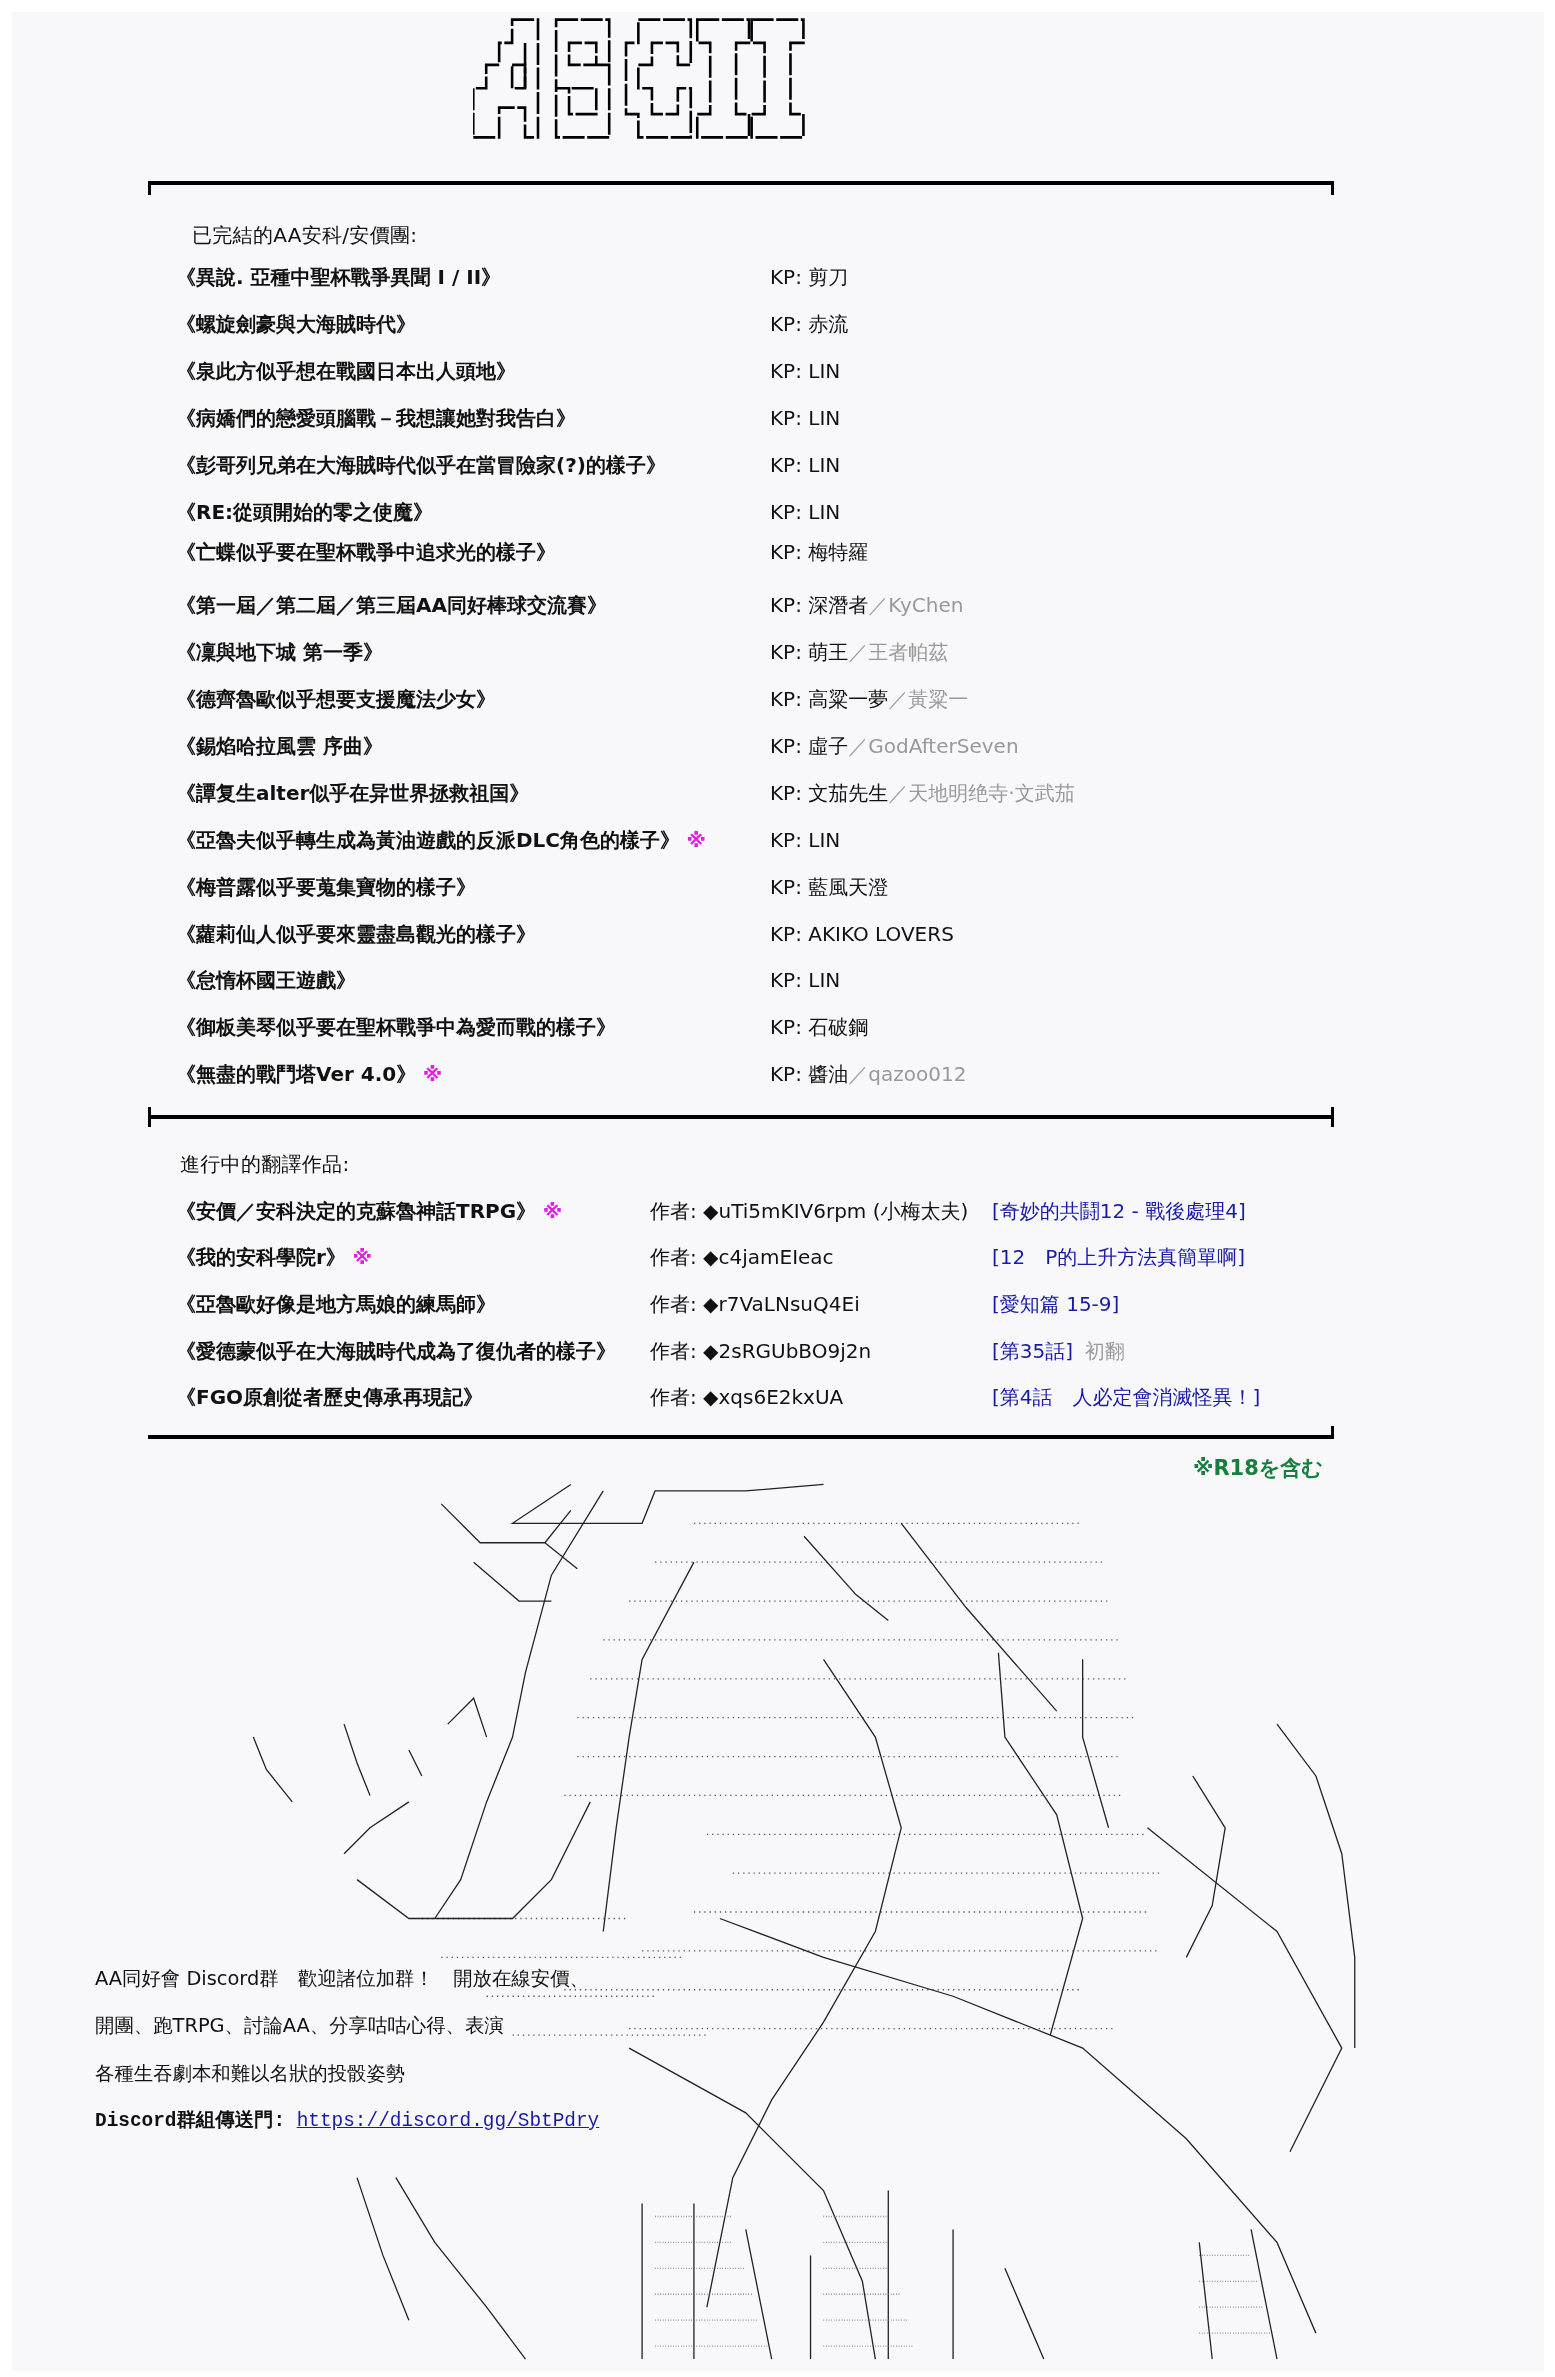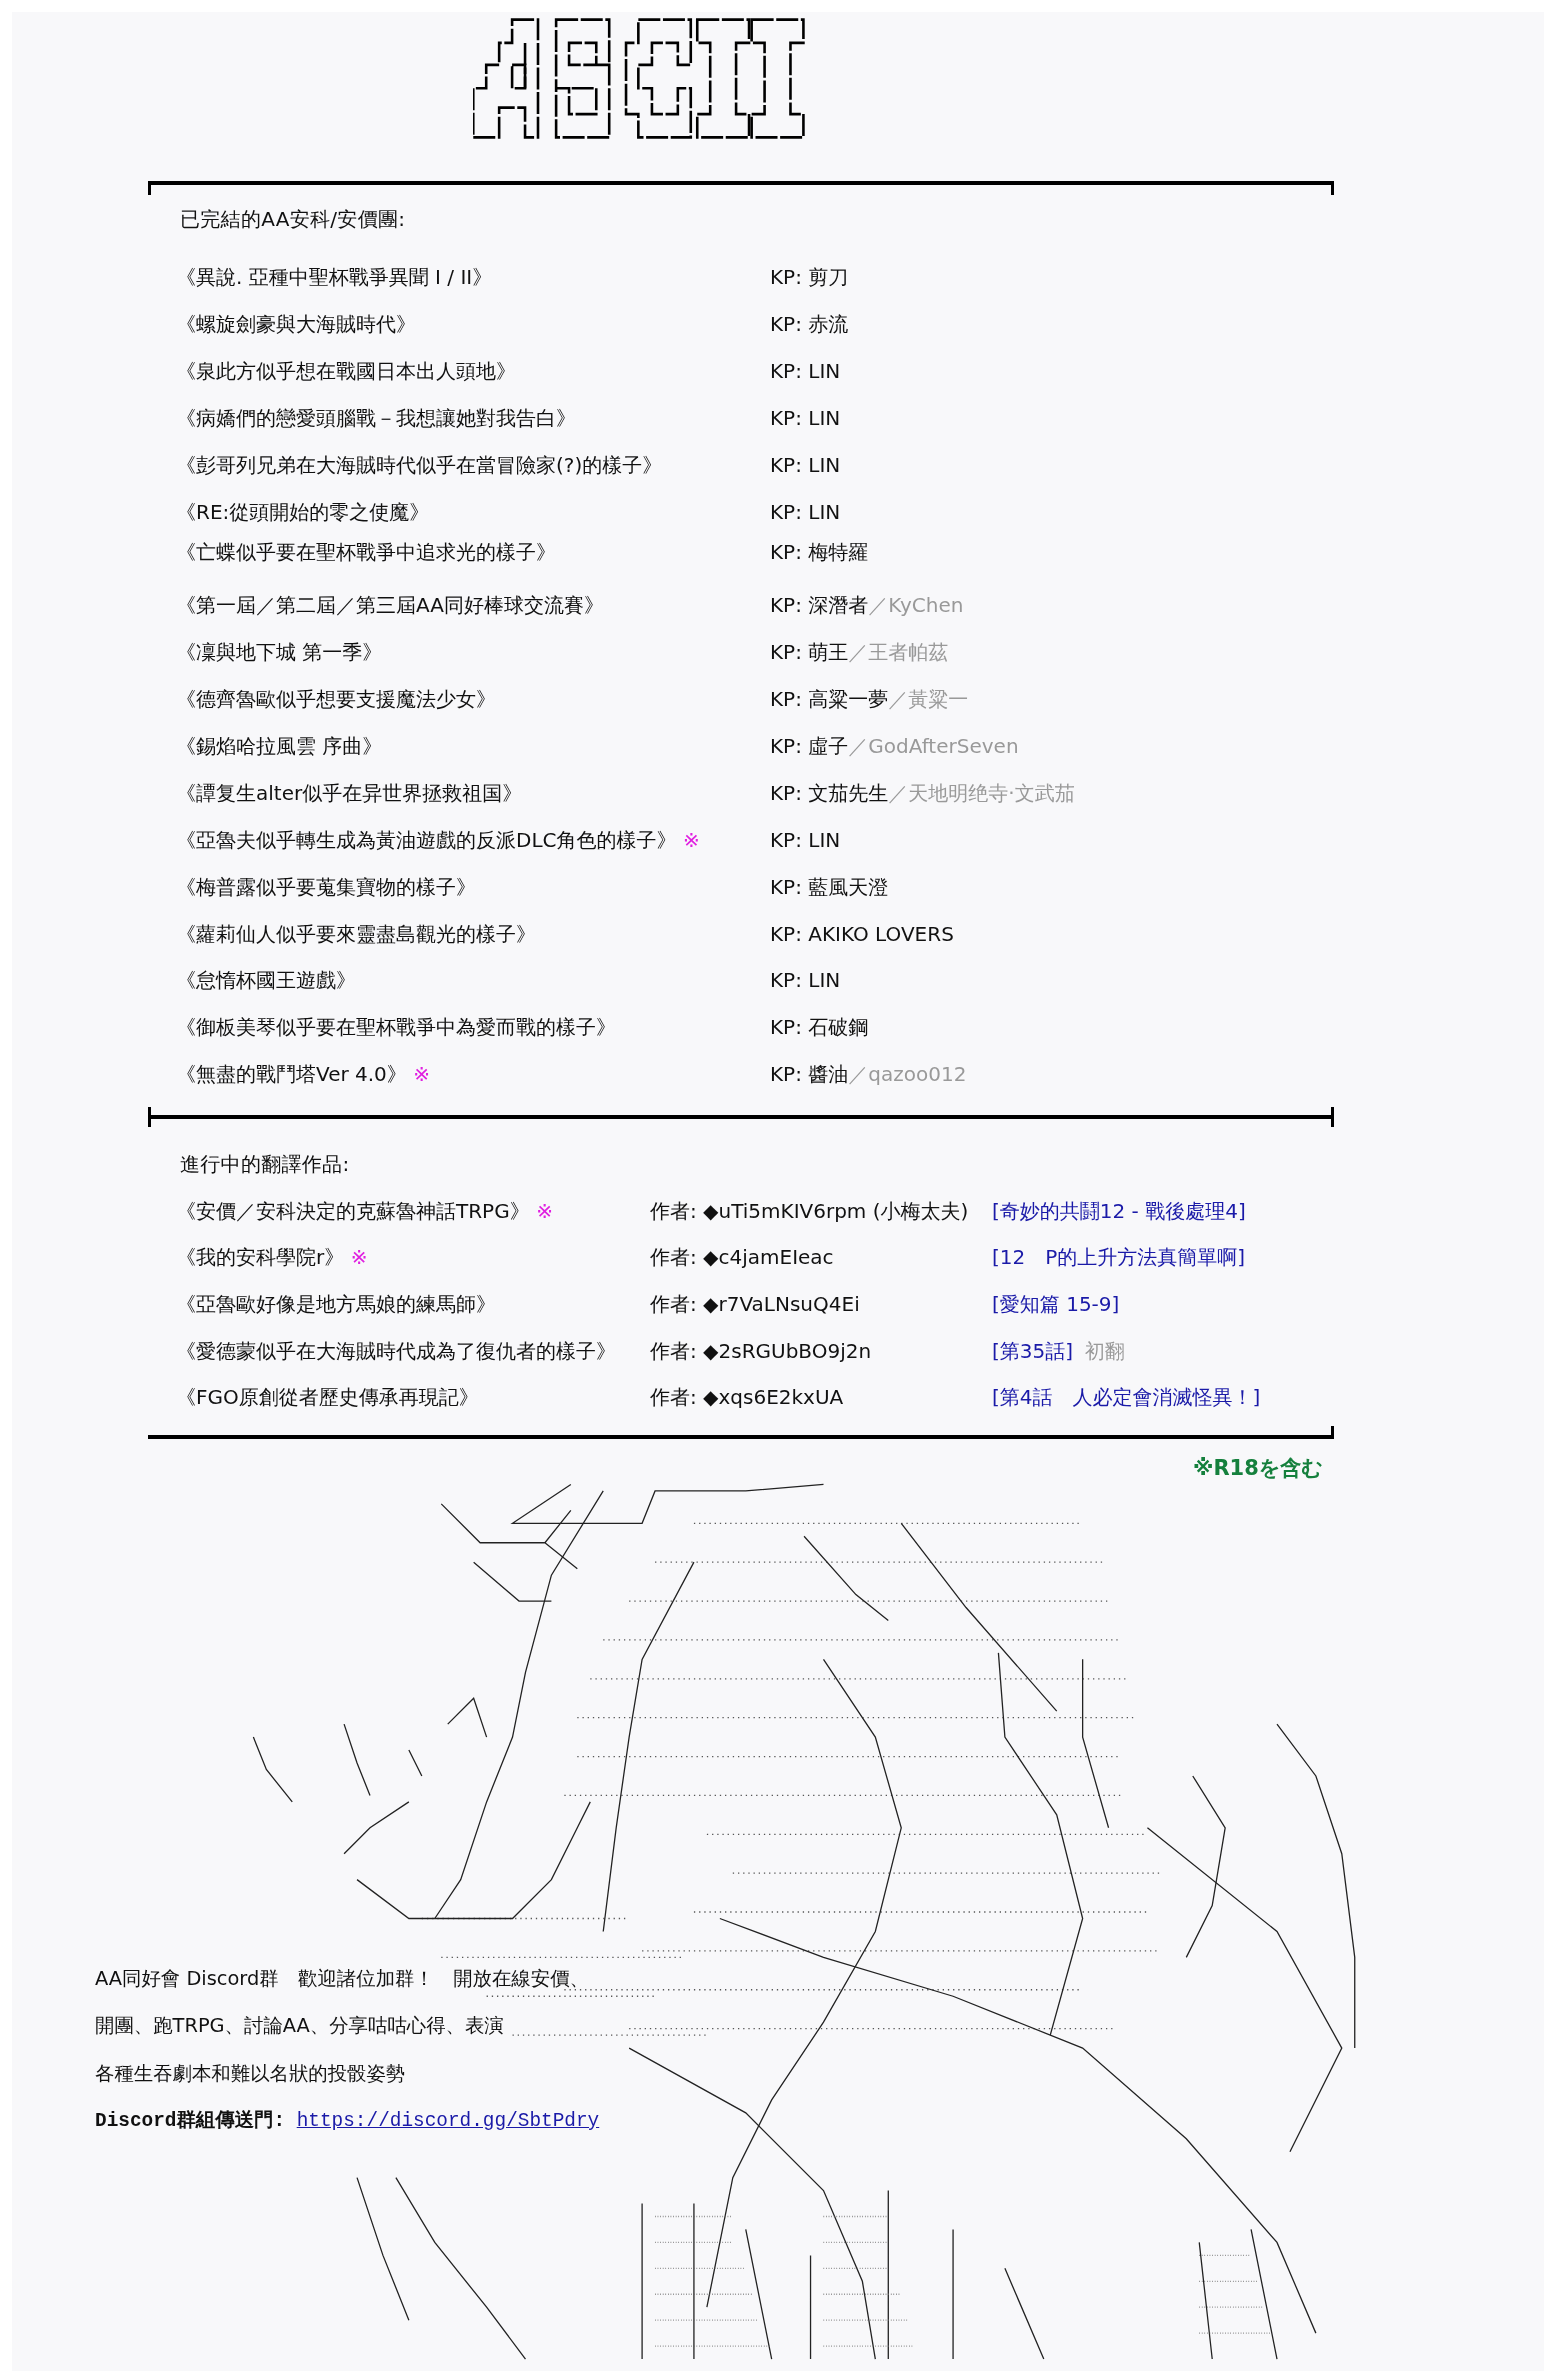--- a/index.html
+++ b/index.html
@@ -5,21 +5,21 @@
   html, body { margin:0; padding:0; background:#ffffff; }
   body { width:1556px; height:2377px; position:relative; overflow:hidden;
          font-family:"DejaVu Sans","Liberation Sans",sans-serif; color:#111; }
   .panel { position:absolute; left:11.7px; top:11.7px; width:1532px; height:2359px; background:#f8f8fa; }
   .logo { position:absolute; left:473px; top:17px; width:499px; height:123px; }
   .rule { position:absolute; left:148px; width:1186px; height:3.9px; background:#000; }
   .rule .tick { position:absolute; width:2.6px; background:#000; }
   .txt { position:absolute; font-size:20px; line-height:26px; white-space:nowrap; letter-spacing:0.3px; }
   .heading { left:180px; }
   .row { position:absolute; left:0; width:1556px; height:26px; }
-  .title { position:absolute; left:176px; font-size:20px; line-height:26px; white-space:nowrap; }
+  .title { position:absolute; left:176px; font-size:20px; line-height:26px; white-space:nowrap;font-weight:bold; }
   .kp { position:absolute; left:770px; font-size:20px; line-height:26px; white-space:nowrap; }
   .sub { color:#999; }
   .mark { color:#e020e0; margin-left:6.5px; }
   .author { position:absolute; left:650px; font-size:20px; line-height:26px; white-space:nowrap; }
   .chapter { position:absolute; left:992px; font-size:20px; line-height:26px; white-space:nowrap; color:#1a1aa8; }
   .note { color:#999; margin-left:11.7px; }
   .r18 { position:absolute; left:1193px; top:1454px; font-size:21px; color:#15803d; font-weight:bold; white-space:nowrap; }
   .discord { position:absolute; left:95px; font-size:19.4px; line-height:26px; white-space:nowrap; }
   .discord a { color:#1a1aa8; text-decoration:underline; }
   .art { position:absolute; left:240px; top:1465px; width:1167px; height:907px; }
@@ -42,21 +42,21 @@
   <path d="M346 4 H426 V40 H406 V150 H426 V186 H346 V150 H366 V40 H346 Z"></path>
 
   <path d="M428 4 H508 V40 H488 V150 H508 V186 H428 V150 H448 V40 H428 Z" transform="translate(2 0)"></path>
 </svg>
 
 <div class="rule" style="top:181px;">
   <div class="tick" style="left:0; top:0; height:14.3px;"></div>
   <div class="tick" style="right:0; top:0; height:14.3px;"></div>
 </div>
 
-<div class="txt heading" style="top:206px;">已完結的AA安科/安價團:</div>
+<div class="txt heading" style="top:222px;margin-left:12px;">已完結的AA安科/安價團:</div>
 
 <div id="completed-list">
     <div class="row" style="top: 264px;">
       <span class="title"><span>《異說. 亞種中聖杯戰爭異聞 I / II》</span><span class="mark"></span></span>
       <span class="kp"><span>KP: </span><span>剪刀</span><span class="sub"></span></span>
     </div>
     <div class="row" style="top: 311px;">
       <span class="title"><span>《螺旋劍豪與大海賊時代》</span><span class="mark"></span></span>
       <span class="kp"><span>KP: </span><span>赤流</span><span class="sub"></span></span>
     </div>

